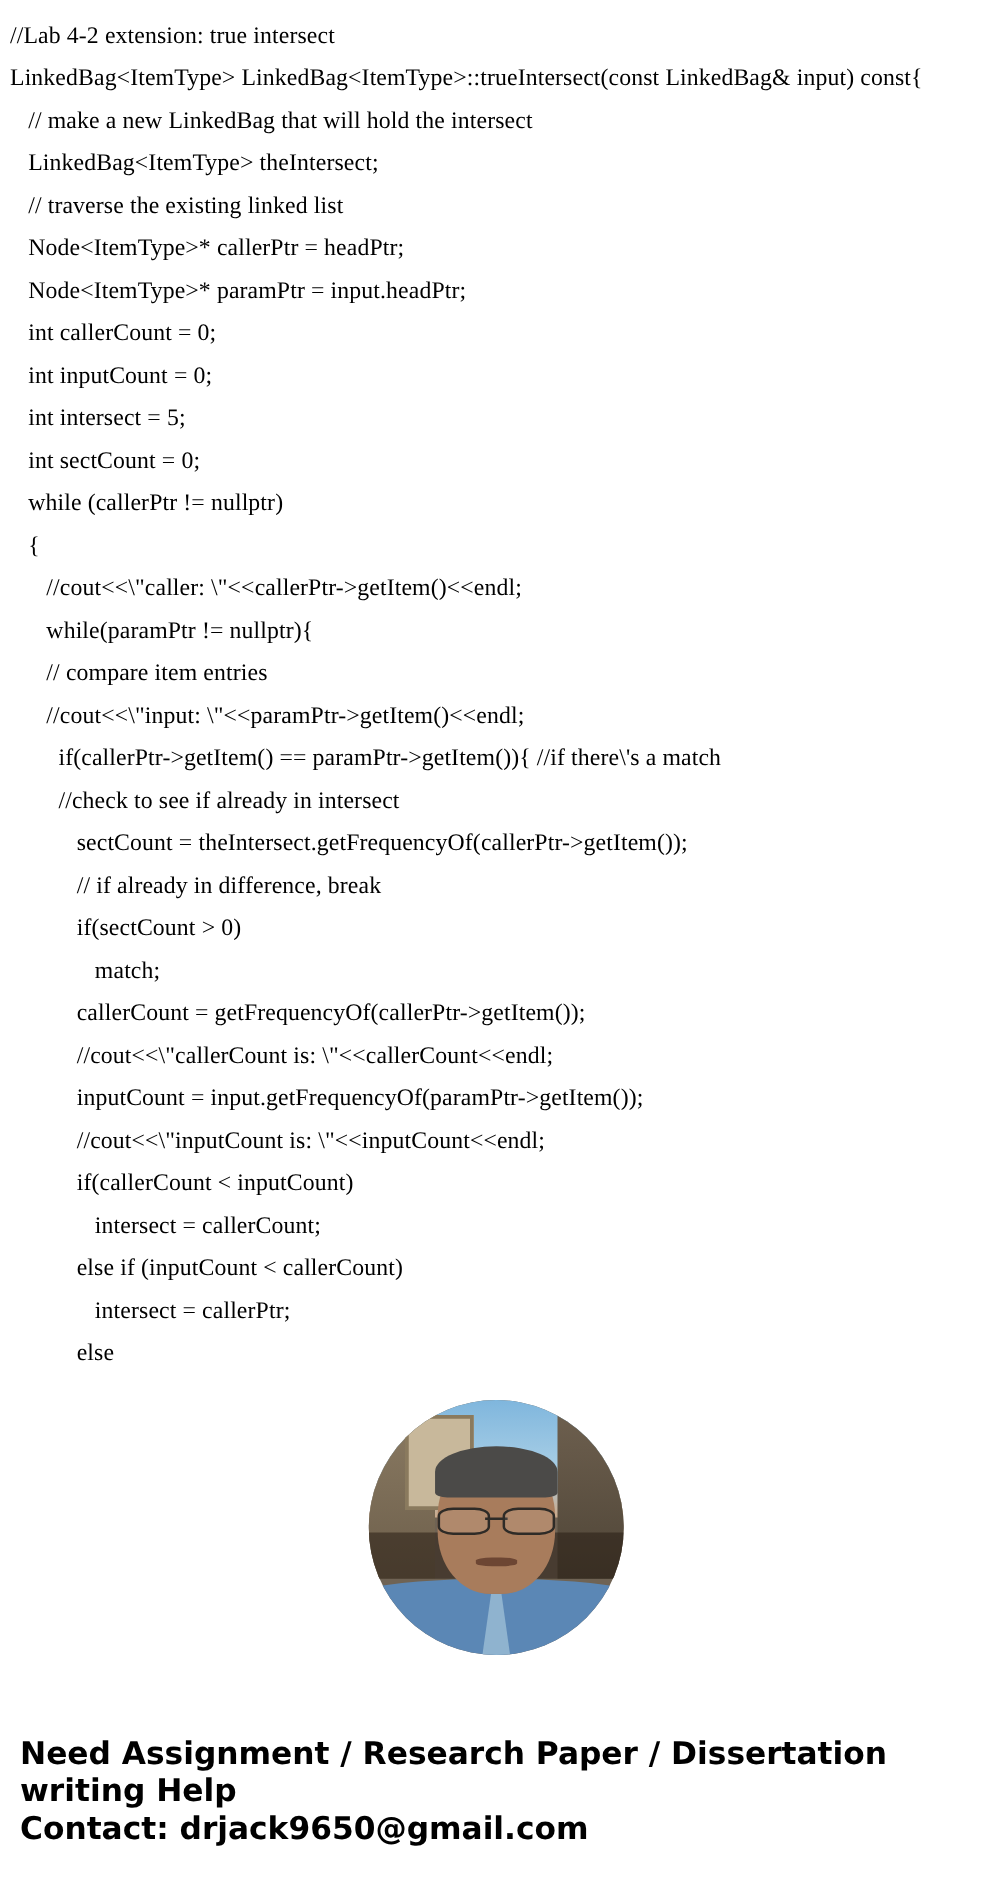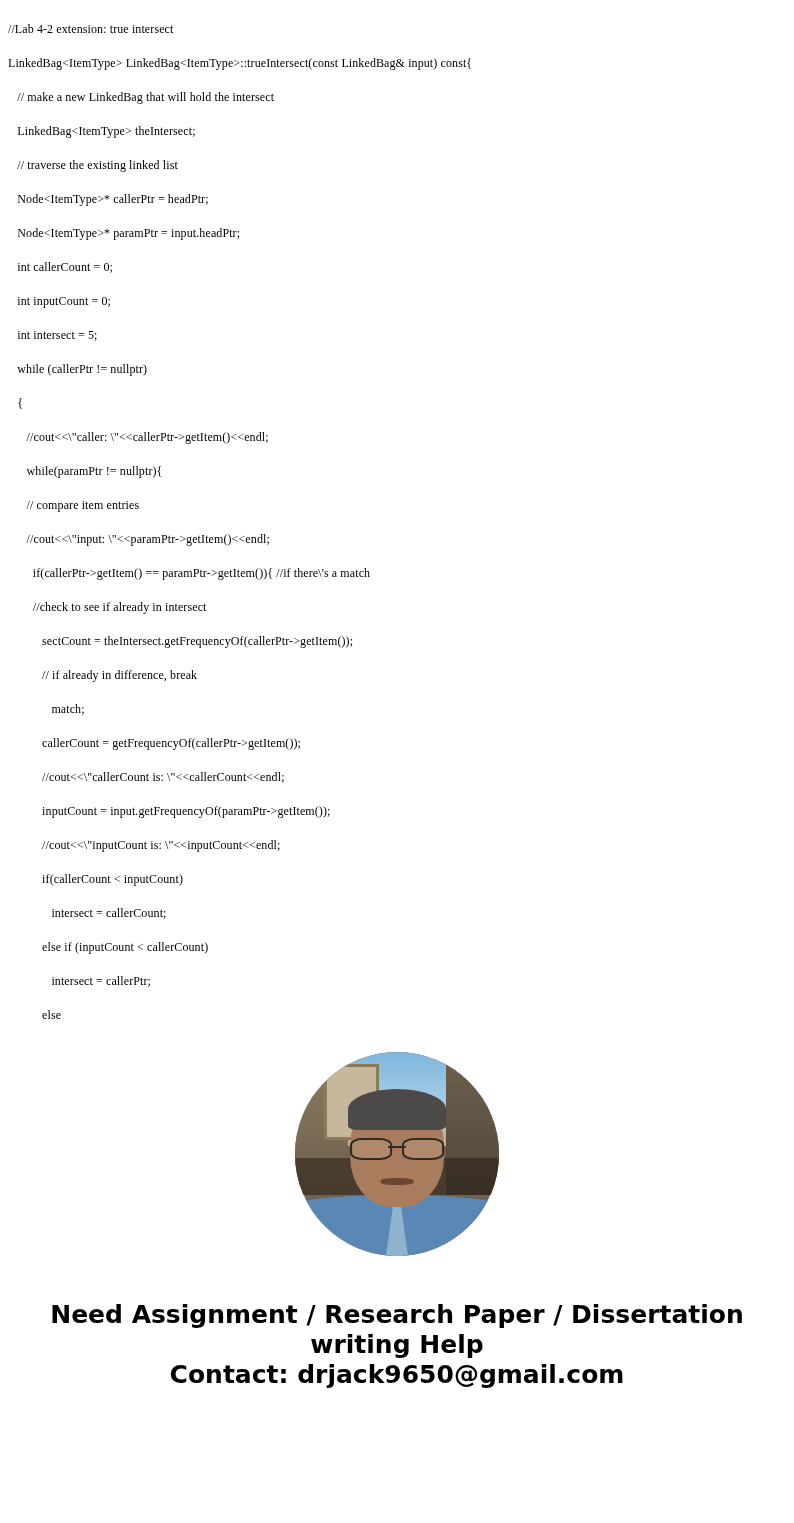--- a/index.html
+++ b/index.html
@@ -19,21 +19,21 @@
     min-height: 1523px;
     position: relative;
     box-sizing: border-box;
     padding: 0;
   }
   #code-block {
     padding: 12px 8px 0 8px;
   }
   .code-line {
     font-family: "Liberation Serif", serif;
-    font-size: 12px;
+    font-size: 19px;
     line-height: 34px;
     white-space: pre;
     color: #000000;
     letter-spacing: 0.1px;
   }
   #avatar-wrap {
     width: 100%;
     display: flex;
     justify-content: center;
     margin-top: 20px;
@@ -162,22 +162,22 @@
     position: absolute;
     left: 50%;
     transform: translateX(-50%);
     top: 62%;
     width: 16%;
     height: 3%;
     background: #6d4633;
     border-radius: 40%;
   }
   #footer {
-    margin-top: 44px;
-    text-align: center;
+    margin-top: 64px;
+    text-align: left;
     padding: 0 16px 20px 16px;
   }
   .footer-line {
     font-family: "DejaVu Sans", sans-serif;
     font-weight: bold;
     font-size: 25px;
     line-height: 30px;
     color: #000000;
   }
   .footer-line.contact {
@@ -193,30 +193,32 @@
     <div class="code-line">//Lab 4-2 extension: true intersect</div>
     <div class="code-line">LinkedBag&lt;ItemType&gt; LinkedBag&lt;ItemType&gt;::trueIntersect(const LinkedBag&amp; input) const{</div>
     <div class="code-line">   // make a new LinkedBag that will hold the intersect</div>
     <div class="code-line">   LinkedBag&lt;ItemType&gt; theIntersect;</div>
     <div class="code-line">   // traverse the existing linked list</div>
     <div class="code-line">   Node&lt;ItemType&gt;* callerPtr = headPtr;</div>
     <div class="code-line">   Node&lt;ItemType&gt;* paramPtr = input.headPtr;</div>
     <div class="code-line">   int callerCount = 0;</div>
     <div class="code-line">   int inputCount = 0;</div>
     <div class="code-line">   int intersect = 5;</div>
+    <div class="code-line">   int sectCount = 0;</div>
     <div class="code-line">   while (callerPtr != nullptr)</div>
     <div class="code-line">   {</div>
     <div class="code-line">      //cout&lt;&lt;\"caller: \"&lt;&lt;callerPtr-&gt;getItem()&lt;&lt;endl;</div>
     <div class="code-line">      while(paramPtr != nullptr){</div>
     <div class="code-line">      // compare item entries</div>
     <div class="code-line">      //cout&lt;&lt;\"input: \"&lt;&lt;paramPtr-&gt;getItem()&lt;&lt;endl;</div>
     <div class="code-line">        if(callerPtr-&gt;getItem() == paramPtr-&gt;getItem()){ //if there\'s a match</div>
     <div class="code-line">        //check to see if already in intersect</div>
     <div class="code-line">           sectCount = theIntersect.getFrequencyOf(callerPtr-&gt;getItem());</div>
     <div class="code-line">           // if already in difference, break</div>
+    <div class="code-line">           if(sectCount &gt; 0)</div>
     <div class="code-line">              match;</div>
     <div class="code-line">           callerCount = getFrequencyOf(callerPtr-&gt;getItem());</div>
     <div class="code-line">           //cout&lt;&lt;\"callerCount is: \"&lt;&lt;callerCount&lt;&lt;endl;</div>
     <div class="code-line">           inputCount = input.getFrequencyOf(paramPtr-&gt;getItem());</div>
     <div class="code-line">           //cout&lt;&lt;\"inputCount is: \"&lt;&lt;inputCount&lt;&lt;endl;</div>
     <div class="code-line">           if(callerCount &lt; inputCount)</div>
     <div class="code-line">              intersect = callerCount;</div>
     <div class="code-line">           else if (inputCount &lt; callerCount)</div>
     <div class="code-line">              intersect = callerPtr;</div>
     <div class="code-line">           else</div>

